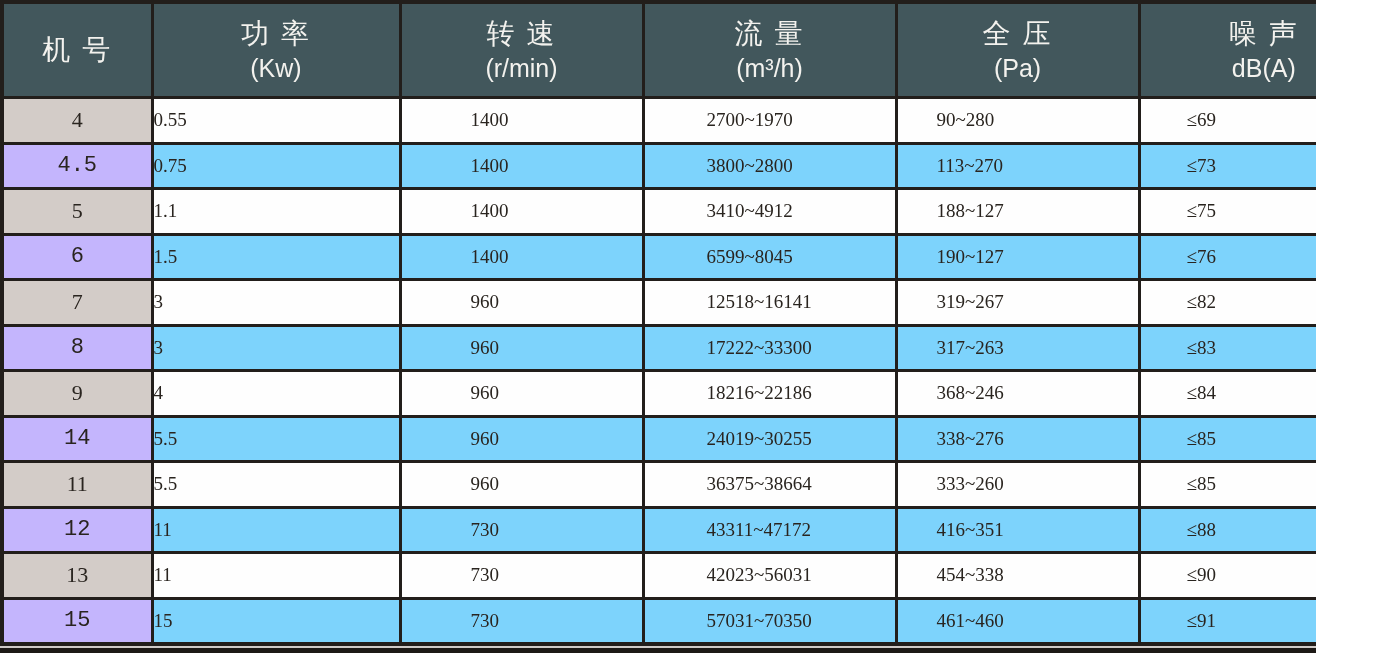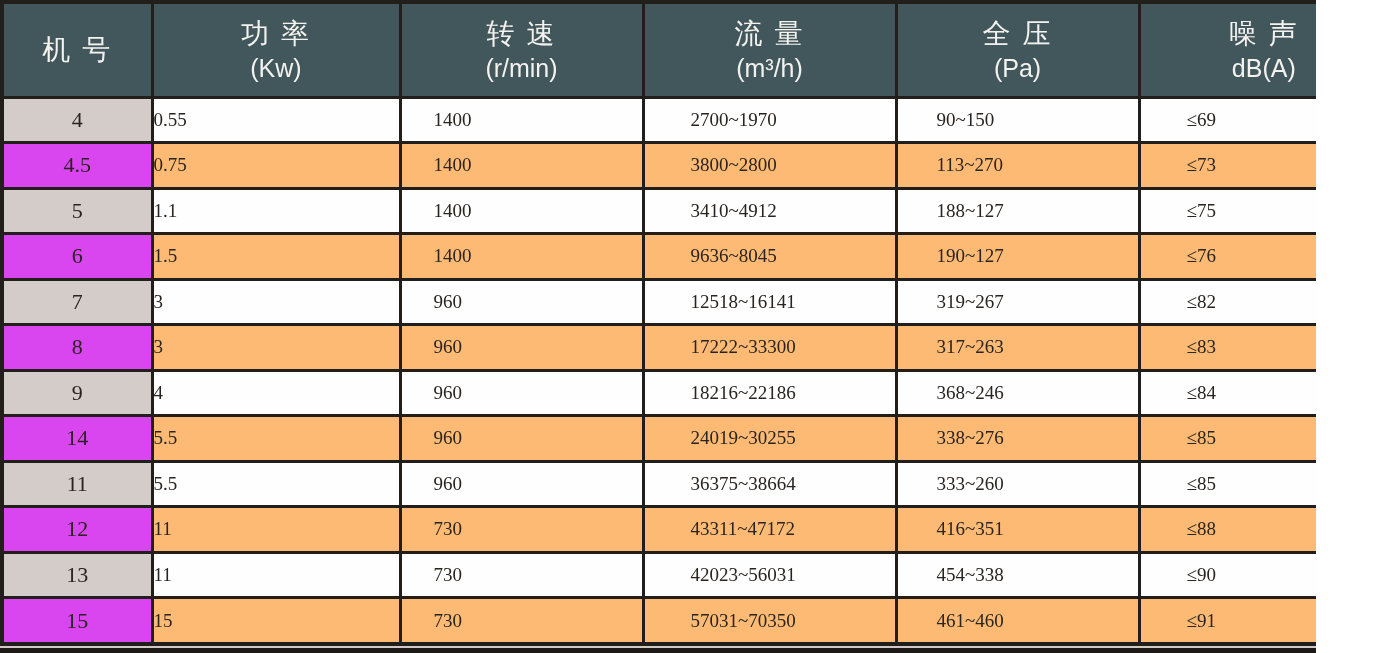--- a/index.html
+++ b/index.html
@@ -55,29 +55,29 @@
     color: #29241f;
     text-align: left;
     vertical-align: middle;
     padding: 0;
   }
   td.cell.c0 {
     text-align: center;
     font-size: 22px;
   }
   td.cell.c1 { }
-  td.cell.c2 { padding-left: 32px; }
-  td.cell.c3 { padding-left: 46px; margin-top: 43px; }
+  td.cell.c2 { padding-left: 69px; }
+  td.cell.c3 { padding-left: 62px; margin-top: 43px; }
   td.cell.c4 { padding-left: 39px; }
   td.cell.c5 { padding-left: 46px; }
   
   tr.data-row.odd  td.cell      { background: #fefefe; }
   tr.data-row.odd  td.cell.c0   { background: #d3ccc8; }
-  tr.data-row.even td.cell      { background: #fdba74; }
-  tr.data-row.even td.cell.c0   { background: #d946ef; }
+  tr.data-row.even td.cell      { background: #7dd3fc; }
+  tr.data-row.even td.cell.c0   { background: #c4b5fd; font-family: Liberation Mono, monospace; }
   
   .bottom-gap {
     width: 1387px;
     height: 2px;
     background: #cfcac7;
   }
   .bottom-bar {
     width: 1387px;
     height: 5px;
     background: #1d1916;
@@ -121,21 +121,21 @@
       <th class="col-head">
         <div class="h-line1">噪 声</div>
         <div class="h-line2">dB(A)</div>
       </th>
     </tr>
     <tr class="data-row odd">
       <td class="cell c0">4</td>
       <td class="cell c1">0.55</td>
       <td class="cell c2">1400</td>
       <td class="cell c3">2700~1970</td>
-      <td class="cell c4">90~150</td>
+      <td class="cell c4">90~280</td>
       <td class="cell c5">≤69</td>
     </tr>
     <tr class="data-row even">
       <td class="cell c0">4.5</td>
       <td class="cell c1">0.75</td>
       <td class="cell c2">1400</td>
       <td class="cell c3">3800~2800</td>
       <td class="cell c4">113~270</td>
       <td class="cell c5">≤73</td>
     </tr>
@@ -144,21 +144,21 @@
       <td class="cell c1">1.1</td>
       <td class="cell c2">1400</td>
       <td class="cell c3">3410~4912</td>
       <td class="cell c4">188~127</td>
       <td class="cell c5">≤75</td>
     </tr>
     <tr class="data-row even">
       <td class="cell c0">6</td>
       <td class="cell c1">1.5</td>
       <td class="cell c2">1400</td>
-      <td class="cell c3">9636~8045</td>
+      <td class="cell c3">6599~8045</td>
       <td class="cell c4">190~127</td>
       <td class="cell c5">≤76</td>
     </tr>
     <tr class="data-row odd">
       <td class="cell c0">7</td>
       <td class="cell c1">3</td>
       <td class="cell c2">960</td>
       <td class="cell c3">12518~16141</td>
       <td class="cell c4">319~267</td>
       <td class="cell c5">≤82</td>

